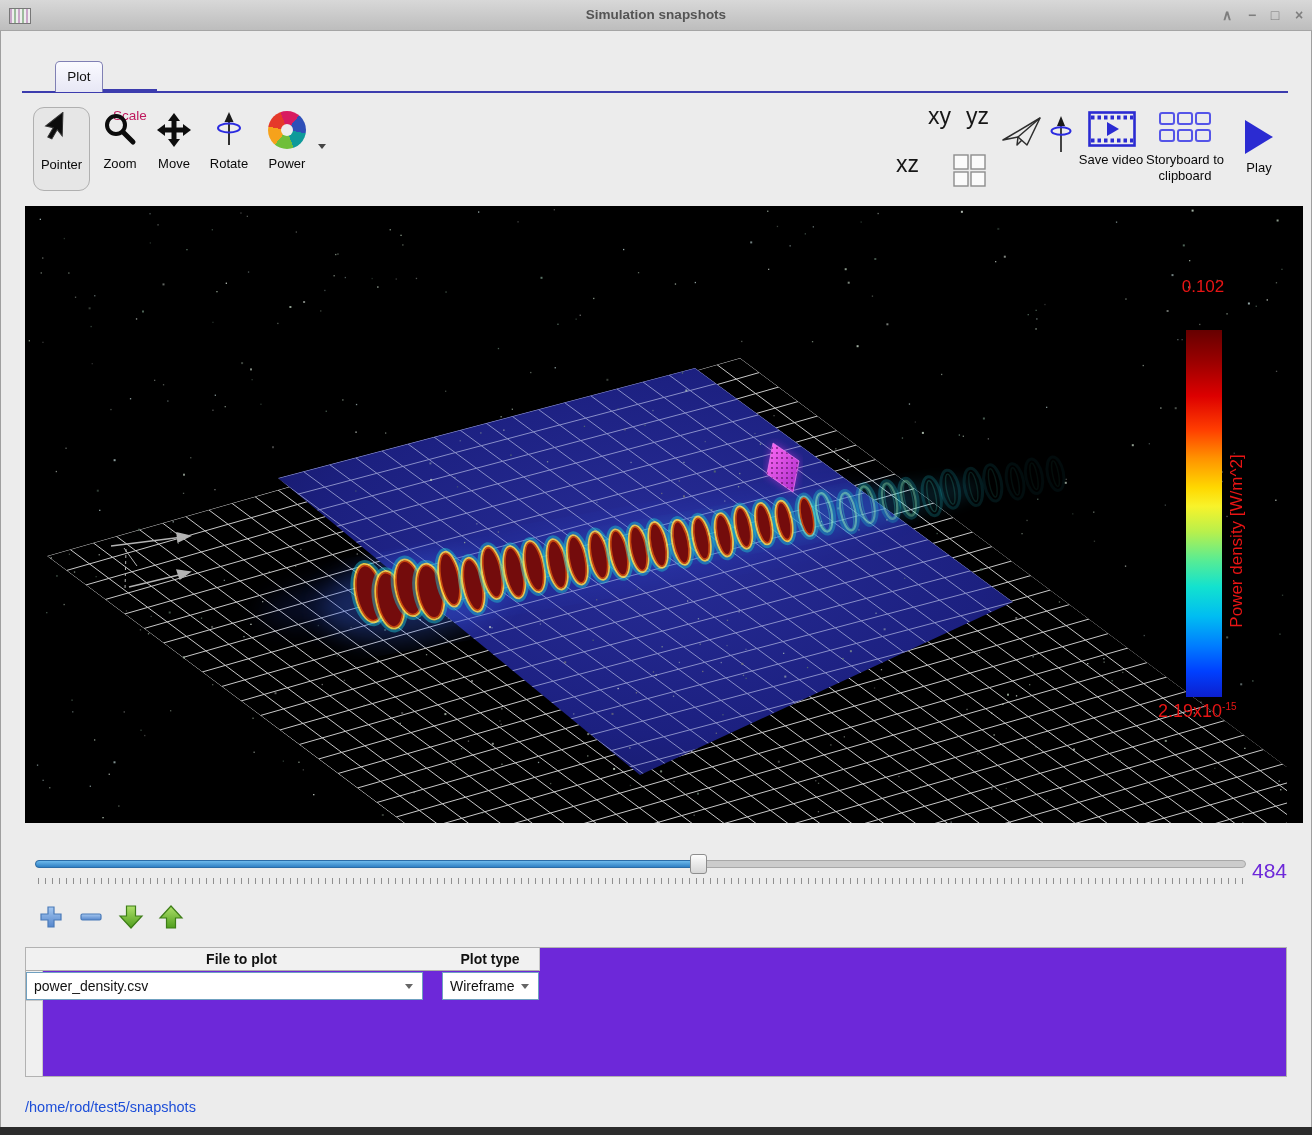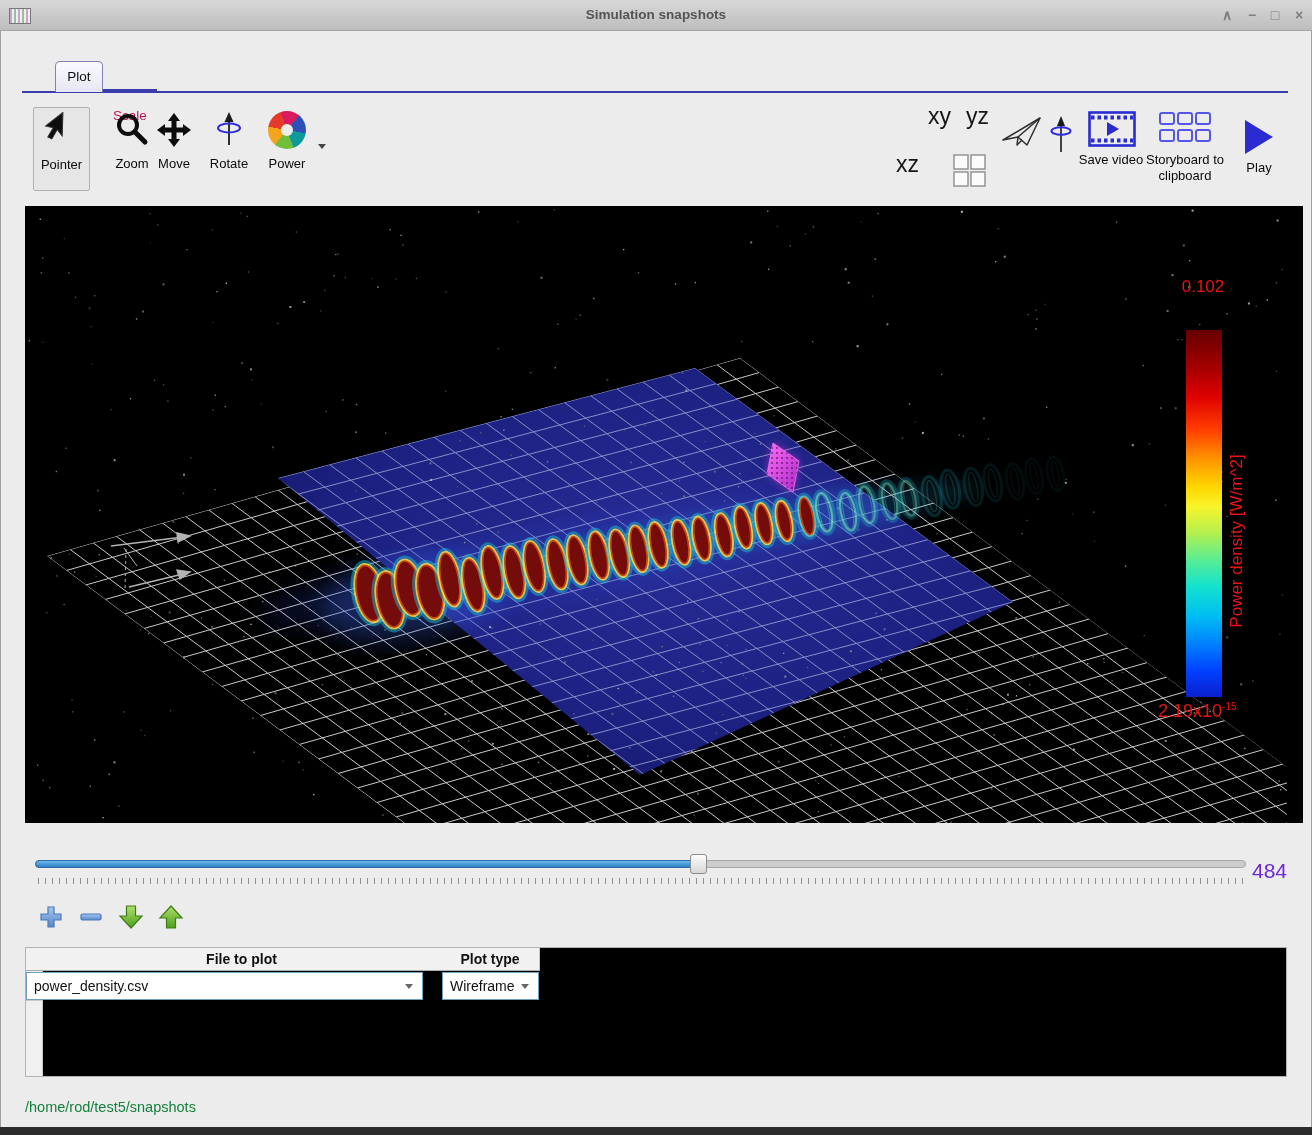--- a/index.html
+++ b/index.html
@@ -20,21 +20,21 @@
       line-height:30px;font-size:13.5px;color:#111;border:1px solid #8080b4;border-bottom:none;
       border-radius:5px 5px 0 0;background:linear-gradient(#fafaff,#e7e7f5);z-index:2;}
   .tab-inactive{position:absolute;left:103px;top:61px;width:54px;height:30px;text-align:center;
       line-height:30px;font-size:13.5px;color:#be185d;margin-top:40px;}
   .tabline{position:absolute;left:22px;top:91px;width:1266px;height:2px;background:#3c3cae;}
   .tabline2{position:absolute;left:100px;top:89px;width:57px;height:4px;background:#3c3cae;}
   
   .tbtn{position:absolute;top:107px;height:82px;text-align:center;}
   .tbtn .lbl{font-size:13px;color:#0a0a0a;margin-top:3px;}
   .tbtn .ic{height:46px;display:flex;align-items:center;justify-content:center;}
-  .pressed{background:#e6e6e6;border:1px solid #b0b0b0;border-radius:2px;}
+  .pressed{background:#e6e6e6;border:1px solid #b0b0b0;border-radius:11px;}
   .viewlbl{position:absolute;font-size:23px;color:#161616;margin-left:16px;}
   .iclabel{position:absolute;font-size:13px;color:#0a0a0a;text-align:center;line-height:16px;}
   .caret{width:0;height:0;border-left:4px solid transparent;border-right:4px solid transparent;
          border-top:5px solid #444;}
   .colorwheel{width:38px;height:38px;border-radius:50%;position:relative;
       background:conic-gradient(from -20deg,#d81b60 0 16.6%,#2e4fb8 16.6% 33.3%,#0e9a9a 33.3% 50%,#6fbf3a 50% 66.6%,#f6a21b 66.6% 83.3%,#e5392a 83.3% 100%);}
   .colorwheel::after{content:"";position:absolute;left:13px;top:13px;width:12px;height:12px;
       border-radius:50%;background:#ececec;}
   
   #plot{position:absolute;left:25px;top:206px;width:1262px;height:617px;background:#000;padding-left:16px;}
@@ -53,36 +53,36 @@
             border:1px solid #a8a8a8;border-radius:4px;box-sizing:border-box;}
   .sl-fill{position:absolute;left:35px;top:860px;width:663px;height:8px;border-radius:4px 0 0 4px;
             background:linear-gradient(#6cb9ec,#2f80c4);border:1px solid #2a6ca8;box-sizing:border-box;}
   .sl-handle{position:absolute;left:690px;top:854px;width:17px;height:20px;border-radius:3px;
             background:linear-gradient(#fdfdfd,#d6d6d6);border:1px solid #8d8d8d;box-sizing:border-box;}
   .sl-ticks{position:absolute;left:38px;top:878px;width:1208px;height:6px;
             background:repeating-linear-gradient(to right,#8f8f8f 0 1px,transparent 1px 7px);}
   .sl-value{position:absolute;left:1252px;top:859px;font-size:21px;color:#6d28d9;}
   .rowbtn{position:absolute;top:904px;width:26px;height:26px;}
   
-  .tablepanel{position:absolute;left:25px;top:947px;width:1262px;height:130px;background:#000000;
+  .tablepanel{position:absolute;left:25px;top:947px;width:1262px;height:130px;background:#6d28d9;
               border:1px solid #b2b2b2;box-sizing:border-box;}
   .vheader{position:absolute;left:0;top:0;width:16px;height:100%;background:#f0f0f0;
            border-right:1px solid #cicic1;border-right:1px solid #c9c9c9;}
   .thcell{position:absolute;top:0;height:22px;background:#f1f1f1;border-bottom:1px solid #ababab;
           border-right:1px solid #c6c6c6;font-size:14px;font-weight:bold;color:#111;
           text-align:center;line-height:22px;}
   .corner{position:absolute;left:0;top:0;width:16px;height:22px;background:#f1f1f1;
           border-bottom:1px solid #ababab;border-right:1px solid #c9c9c9;}
   .rowidx{position:absolute;left:0;top:23px;width:16px;height:29px;background:#f0f0f0;
           border-bottom:1px solid #c9c9c9;border-right:1px solid #c9c9c9;font-size:13px;
           font-weight:bold;text-align:center;line-height:29px;color:#222;}
   .combo{position:absolute;top:24px;height:28px;background:#fff;border:1px solid #6fa0c0;
          box-sizing:border-box;font-size:14px;color:#111;line-height:26px;padding-left:7px;}
   .combo .caret{position:absolute;right:9px;top:11px;border-top-color:#666;}
-  .statusbar{position:absolute;left:25px;top:1099px;font-size:14.5px;color:#15803d;}
+  .statusbar{position:absolute;left:25px;top:1099px;font-size:14.5px;color:#1d4ed8;}
   .bottomstrip{position:absolute;left:0;bottom:0;width:100%;height:8px;background:#2c2c2c;}
 </style>
 </head>
 <body>
 
 <div id="win">
 
   <div class="titlebar">
     <div class="appicon"></div>
     <div class="title">Simulation snapshots</div>
@@ -135,21 +135,21 @@
   </svg>
 
   <div class="tbtn pressed" style="left:33px;width:55px">
     <div class="ic">
       <svg width="38" height="38" viewBox="0 0 38 38">
         <polygon points="0,0 0,22 6,17 10,27 14,25 10,15 18,15" fill="#0c0c0c" stroke="#333" stroke-width="1" transform="rotate(52 14 14) translate(7,1)"></polygon>
       </svg>
     </div>
     <div class="lbl">Pointer</div>
   </div>
-  <div class="tbtn" style="left:108px;width:48px">
+  <div class="tbtn" style="left:96px;width:48px">
     <div class="ic">
       <svg width="38" height="38" viewBox="0 0 38 38">
         <circle cx="15" cy="14" r="9" fill="none" stroke="#0c0c0c" stroke-width="4"></circle>
         <line x1="22" y1="21" x2="32" y2="31" stroke="#0c0c0c" stroke-width="5" stroke-linecap="round"></line>
       </svg>
     </div>
     <div class="lbl">Zoom</div>
   </div>
   <div class="tbtn" style="left:150px;width:48px">
     <div class="ic">

